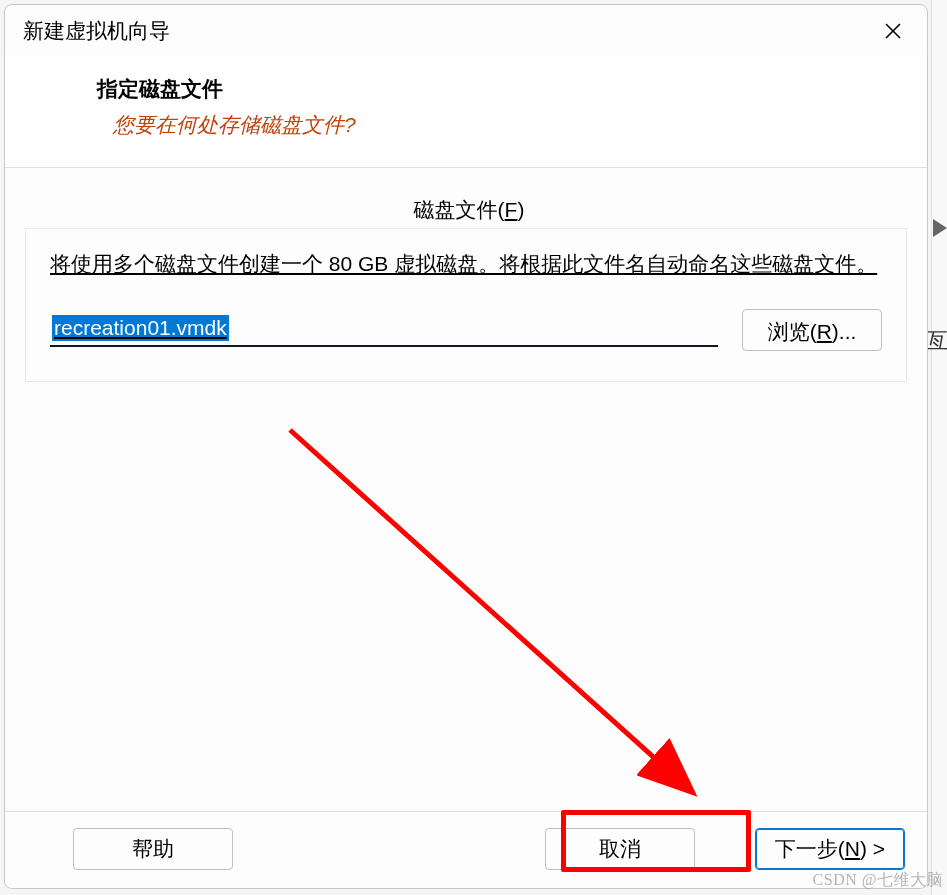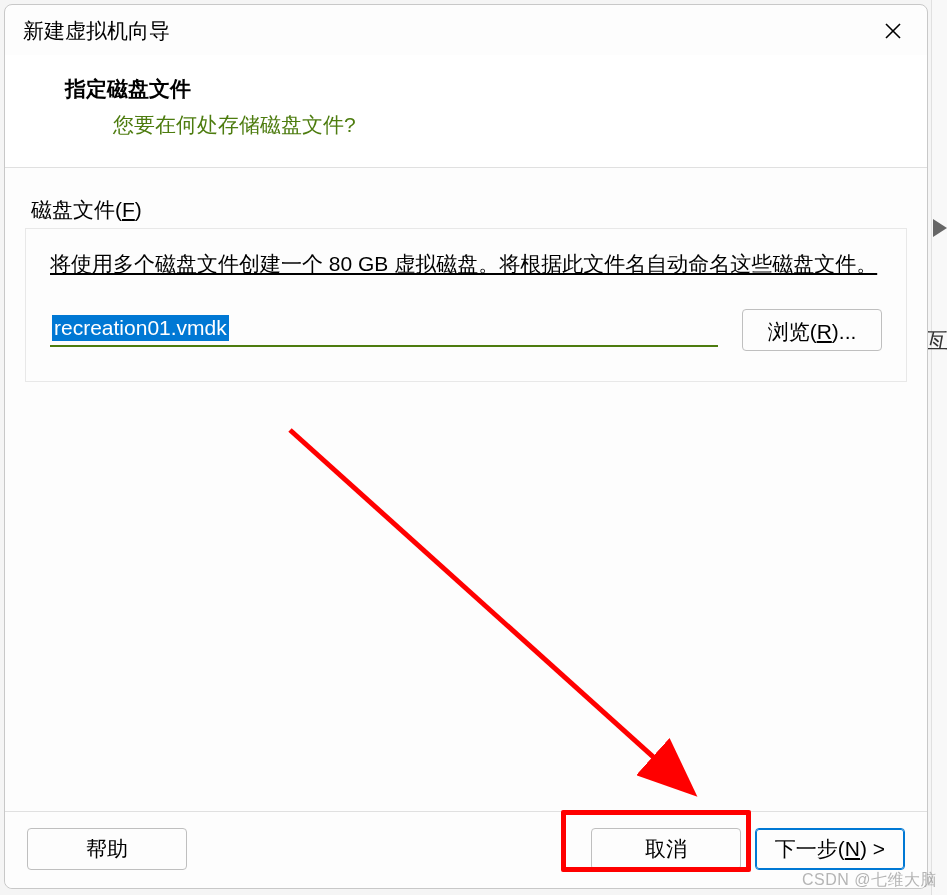--- a/index.html
+++ b/index.html
@@ -54,37 +54,40 @@
     .header-section {
       background: #ffffff;
       padding: 20px 48px 28px 60px;
       border-bottom: 1px solid #e0e0e0;
     }
     .header-title {
       font-size: 21px;
       font-weight: bold;
       color: #000;
       margin-bottom: 8px;
+      margin-left: 32px;
     }
     .header-subtitle {
       font-size: 21px;
-      color: #4d7c0f;
+      color: #c2410c;
       margin-left: 48px;
+      font-style: italic;
     }
     .content-area {
       flex: 1;
       padding: 28px 20px 20px 20px;
       background: #fdfdfd;
       position: relative;
     }
     .group-label {
       font-size: 21px;
       color: #000;
       margin-bottom: 6px;
       margin-left: 6px;
+      text-align: center;
     }
     .fieldset-box {
       border: 1px solid #e8e8e8;
       border-top: 1px solid #e8e8e8;
       padding: 18px 24px 30px 24px;
       margin-top: -2px;
     }
     .description {
       font-size: 21px;
       color: #000;
@@ -97,25 +100,26 @@
       align-items: center;
       gap: 24px;
     }
     .file-input-highlight {
       background: #0078d4;
       color: #fff;
       padding: 1px 2px;
     }
     .file-input-wrap {
       flex: 1;
-      border-bottom: 2px solid #4d7c0f;
+      border-bottom: 2px solid #0f172a;
       font-size: 21px;
       padding: 2px 2px 4px 2px;
       height: 34px;
       display: flex;
+      text-decoration: underline;
     }
     .browse-btn {
       padding: 8px 22px;
       font-size: 21px;
       background: #fdfdfd;
       border: 1px solid #bfbfbf;
       border-radius: 4px;
       cursor: pointer;
       min-width: 140px;
       height: 42px;
@@ -132,20 +136,21 @@
     }
     .footer-btn {
       padding: 6px 16px;
       font-size: 21px;
       background: #fdfdfd;
       border: 1px solid #bfbfbf;
       border-radius: 4px;
       cursor: pointer;
       min-width: 150px;
       height: 42px;
+      margin-left: 46px;
     }
     .footer-btn.help {
       min-width: 160px;
     }
     .footer-btn.next {
       border: 1px solid #0078d4;
       outline: 1px solid #0078d4;
       outline-offset: -2px;
     }
     .spacer {
@@ -156,25 +161,25 @@
       border: 5px solid #ff0000;
       pointer-events: none;
       border-radius: 2px;
     }
     .arrow-svg {
       position: absolute;
       pointer-events: none;
     }
     .watermark {
       position: absolute;
-      right: 10px;
+      right: 4px;
       bottom: 4px;
       font-size: 16px;
       color: rgba(120,120,120,0.55);
-      font-family: Liberation Sans, sans-serif;
+      font-family: Liberation Serif, serif;
       letter-spacing: 0.5px;
     }
     .side-sliver {
       position: absolute;
       right: 0;
       top: 0;
       width: 16px;
       height: 895px;
       background: #f8f8f8;
       border-left: 1px solid #e0e0e0;

